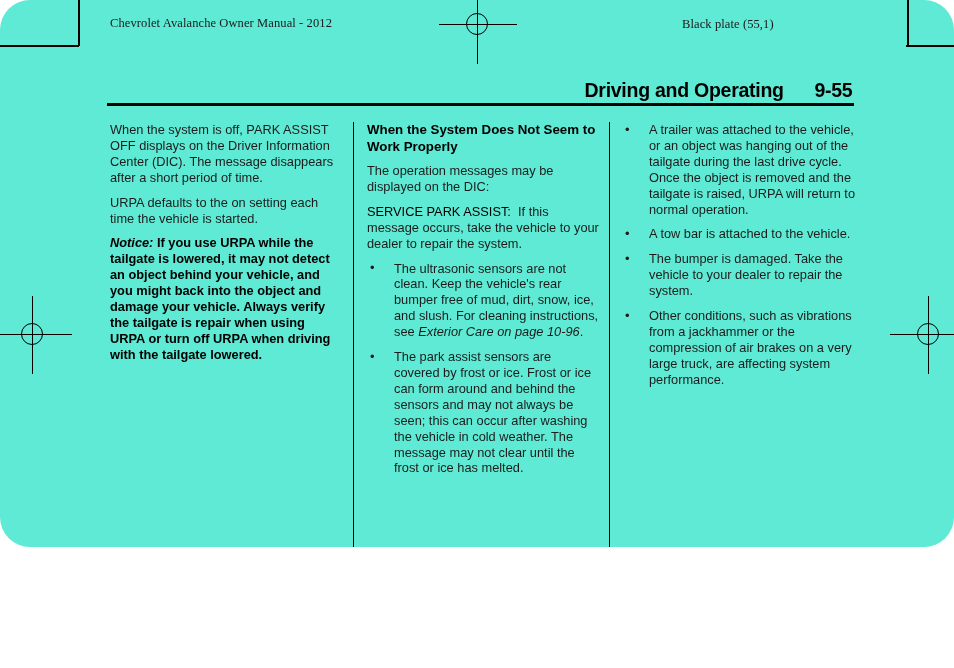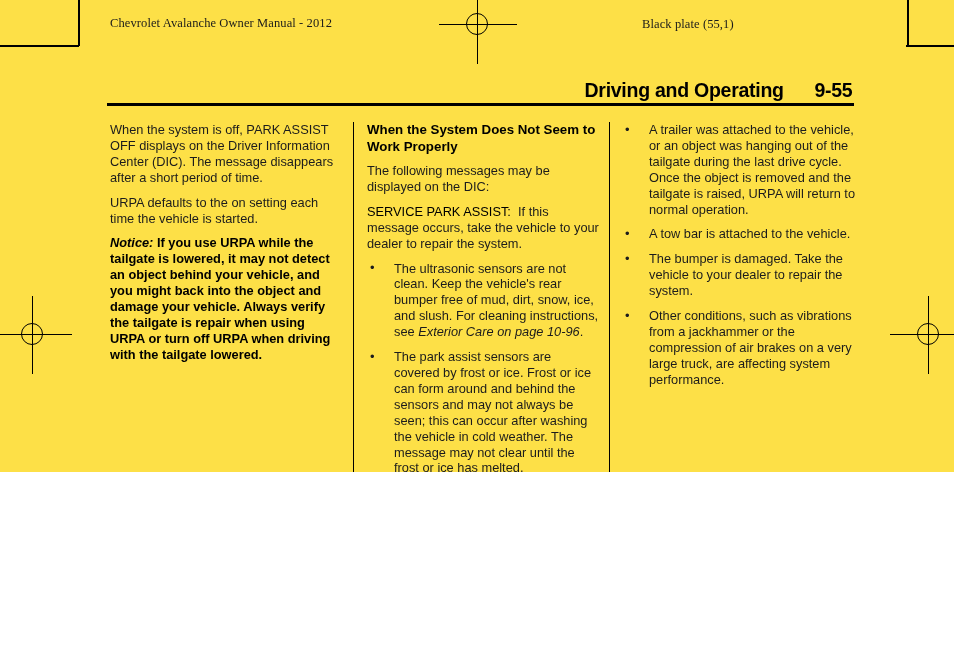--- a/index.html
+++ b/index.html
@@ -7,23 +7,24 @@
     padding: 0;
     background: #ffffff;
   }
   body {
     font-family: "Liberation Sans", sans-serif;
     color: #000000;
   }
   #page {
     position: relative;
     width: 954px;
-    height: 472px;
+    height: 547px;
     overflow: hidden;
-    background: #fde047;
+    background: #5eead4;
+    border-radius: 30px;
   }
 
   
   .crop {
     position: absolute;
     background: #000000;
   }
   .crop-h { height: 2px; }
   .crop-v { width: 2px; }
 
@@ -81,21 +82,21 @@
   
   .runhead {
     position: absolute;
     font-family: "Liberation Serif", serif;
     font-size: 12.5px;
     color: #1a1a1a;
     white-space: nowrap;
     letter-spacing: 0.1px;
   }
   .runhead-left  { left: 110px; top: 16px; }
-  .runhead-right { left: 642px; top: 17px; }
+  .runhead-right { left: 682px; top: 17px; }
 
   
   .title-row {
     position: absolute;
     left: 110px;
     top: 78px;
     width: 744px;
     display: flex;
     justify-content: flex-end;
     align-items: baseline;
@@ -237,21 +238,21 @@
   <div class="col-divider div-2"></div>
 
   <div class="col col-1">
     <p>When the system is off, PARK ASSIST OFF displays on the Driver Information Center (DIC). The message disappears after a short period of time.</p>
     <p>URPA defaults to the on setting each time the vehicle is started.</p>
     <p class="notice"><span class="bi">Notice:</span><span>&nbsp;</span><span>If you use URPA while the tailgate is lowered, it may not detect an object behind your vehicle, and you might back into the object and damage your vehicle. Always verify the tailgate is repair when using URPA or turn off URPA when driving with the tailgate lowered.</span></p>
   </div>
 
   <div class="col col-2">
     <h2 class="subhead">When the System Does Not Seem to Work Properly</h2>
-    <p>The following messages may be displayed on the DIC:</p>
+    <p>The operation messages may be displayed on the DIC:</p>
 
     <p><span class="b">SERVICE PARK ASSIST:</span><span>&nbsp; </span><span>If this message occurs, take the vehicle to your dealer to repair the system.</span></p>
 
 
     <ul class="bullets">
       <li>
         <span class="dot">•</span><span>The ultrasonic sensors are not clean. Keep the vehicle's rear bumper free of mud, dirt, snow, ice, and slush. For cleaning instructions, see </span><span class="i">Exterior Care on page 10-96</span><span>.</span>
       </li>
       <li>
         <span class="dot">•</span><span>The park assist sensors are covered by frost or ice. Frost or ice can form around and behind the sensors and may not always be seen; this can occur after washing the vehicle in cold weather. The message may not clear until the frost or ice has melted.</span>

